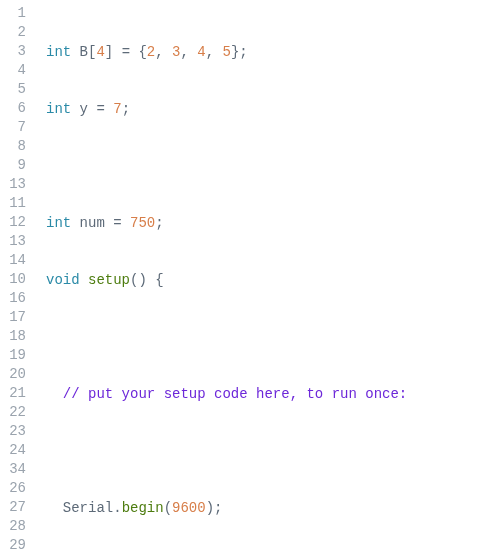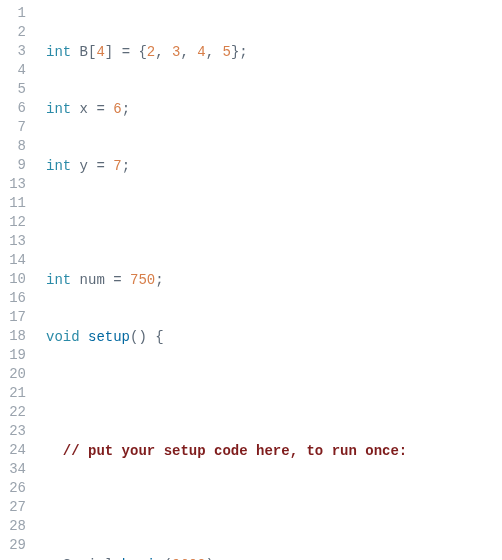--- a/index.html
+++ b/index.html
@@ -28,23 +28,23 @@
   }
   .gutter div { height: 19px; }
   .code {
     padding-top: 5px;
     padding-left: 10px;
     white-space: pre;
     color: #5d6a78;
   }
   .code div { height: 19px; }
   .kw   { color: #2a8aa7; }   
-  .fn   { color: #0369a1; text-align: right; }   
+  .fn   { color: #4d7c0f; text-align: right; }   
   .num  { color: #d77e49; }   
-  .cm   { color: #7f1d1d; font-weight: bold; }   
+  .cm   { color: #6d28d9; }   
   .id   { color: #5d6a78; }   
 </style>
 </head>
 <body>
 
 <div class="editor">
   <div class="gutter">
     <div>1</div>
     <div>2</div>
     <div>3</div>
@@ -71,21 +71,20 @@
     <div>24</div>
     <div>34</div>
     <div>26</div>
     <div>27</div>
     <div>28</div>
     <div>29</div>
   </div>
 
   <div class="code">
     <div><span class="kw">int</span><span class="id"> B[</span><span class="num">4</span><span class="id">] = {</span><span class="num">2</span><span>, </span><span class="num">3</span><span>, </span><span class="num">4</span><span>, </span><span class="num">5</span><span>};</span></div>
-    <div><span class="kw">int</span><span> x = </span><span class="num">6</span><span>;</span></div>
     <div><span class="kw">int</span><span> y = </span><span class="num">7</span><span>;</span></div>
     <div><span></span></div>
     <div><span class="kw">int</span><span> num = </span><span class="num">750</span><span>;</span></div>
     <div><span class="kw">void</span><span> </span><span class="fn">setup</span><span>() {</span></div>
     <div><span></span></div>
     <div><span>  </span><span class="cm">// put your setup code here, to run once:</span></div>
     <div><span></span></div>
     <div><span>  Serial.</span><span class="fn">begin</span><span>(</span><span class="num">9600</span><span>);</span></div>
     
     

